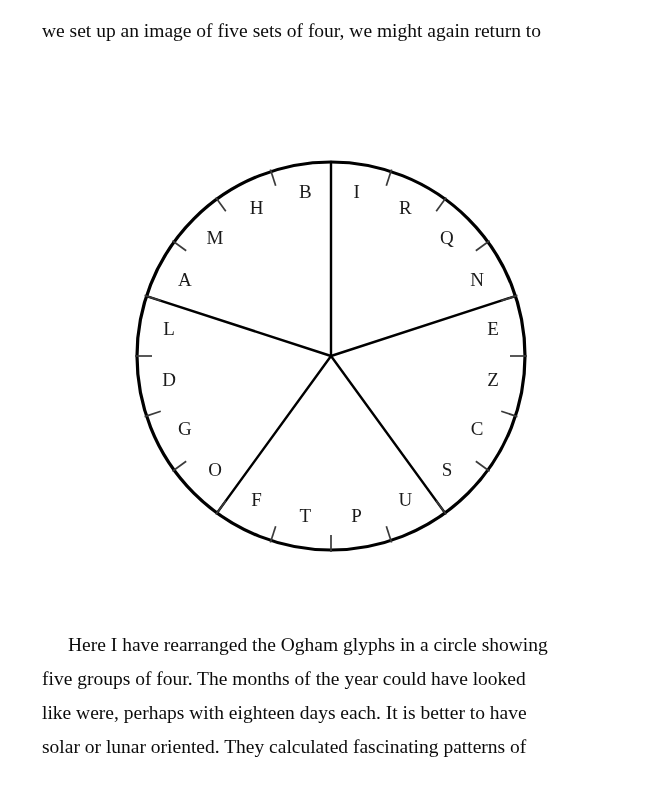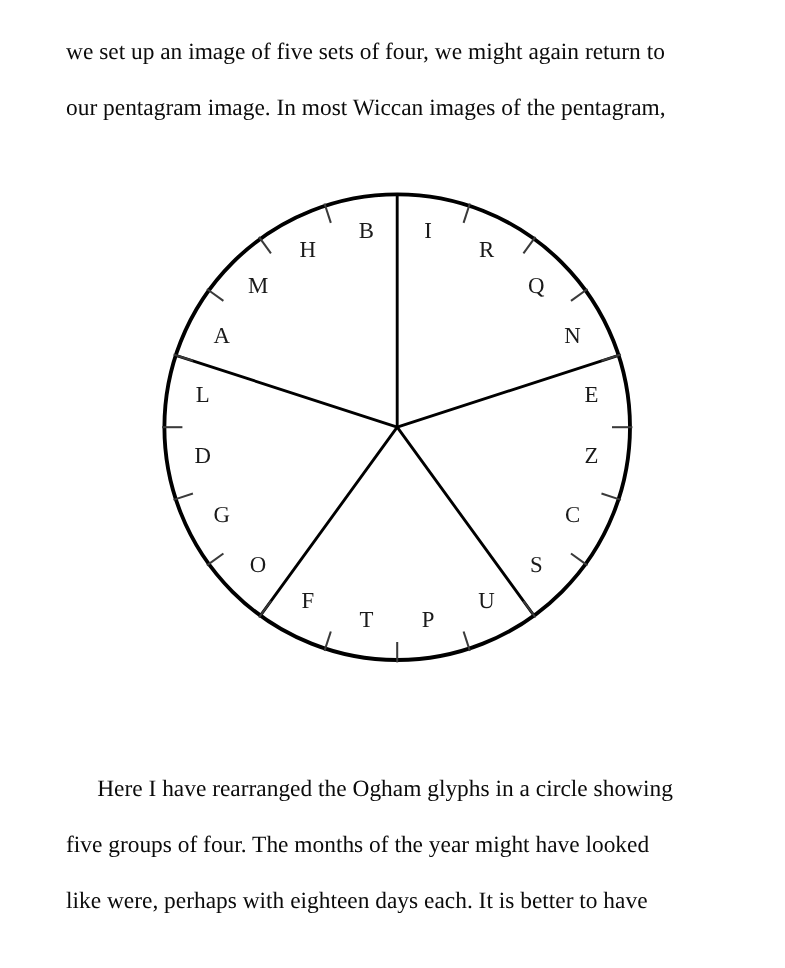--- a/index.html
+++ b/index.html
@@ -25,21 +25,21 @@
     position: absolute;
     left: 38px;
     width: 580px;
     font-size: 19.5px;
     line-height: 30px;
     text-align: justify;
     text-justify: inter-word;
     color: #0b0b0b;
   }
   .para p {
-    margin: 17px;
+    margin: 4px;
   }
   #para-top {
     top: 12px;
   }
   #para-bottom {
     top: 626px;
   }
   .indent {
     text-indent: 26px;
     font-family: Liberation Serif, serif;
@@ -62,21 +62,20 @@
     dominant-baseline: middle;
   }
 </style>
 </head>
 <body>
 
 <div class="page">
 
   <div class="para" id="para-top">
     <p>we set up an image of five sets of four, we might again return to</p>
-    <p>our pentagram image.  In most Wiccan images of the pentagram,</p>
   </div>
 
   <div class="figure">
     <svg width="654" height="420" viewBox="0 0 654 420">
       <g id="fig-layer">
           <circle cx="331" cy="206" r="194" fill="none" stroke="#000000" stroke-width="3.2"></circle>
           <line x1="331" y1="206" x2="331" y2="12" stroke="#000000" stroke-width="2.4" stroke-linecap="round"></line>
           <line x1="331" y1="206" x2="146.49503583874022" y2="146.05070309126017" stroke="#000000" stroke-width="2.4" stroke-linecap="round"></line>
           <line x1="331" y1="206" x2="216.9696610552602" y2="362.9492969087398" stroke="#000000" stroke-width="2.4" stroke-linecap="round"></line>
           <line x1="331" y1="206" x2="445.03033894473975" y2="362.9492969087398" stroke="#000000" stroke-width="2.4" stroke-linecap="round"></line>
@@ -121,17 +120,18 @@
           <text x="184.8749300331077" y="131.54555804271433" class="ring-letter">A</text>
           <text x="215.03448788540624" y="90.0344878854062" class="ring-letter">M</text>
           <text x="256.54555804271433" y="59.87493003310766" class="ring-letter">H</text>
           <text x="305.34474773340213" y="44.01911214239743" class="ring-letter">B</text>
         </g>
     </svg>
   </div>
 
   <div class="para" id="para-bottom">
     <p class="indent">Here I have rearranged the Ogham glyphs in a circle showing</p>
-    <p>five groups of four.  The months of the year might have looked</p>
+    <p>five groups of four.  The months of the year could have looked</p>
     <p>like were, perhaps with eighteen days each.  It is better to have</p>
+    <p>solar or lunar oriented.  They calculated fascinating patterns of</p>
   </div>
 
 </div>
 
 </body></html>

